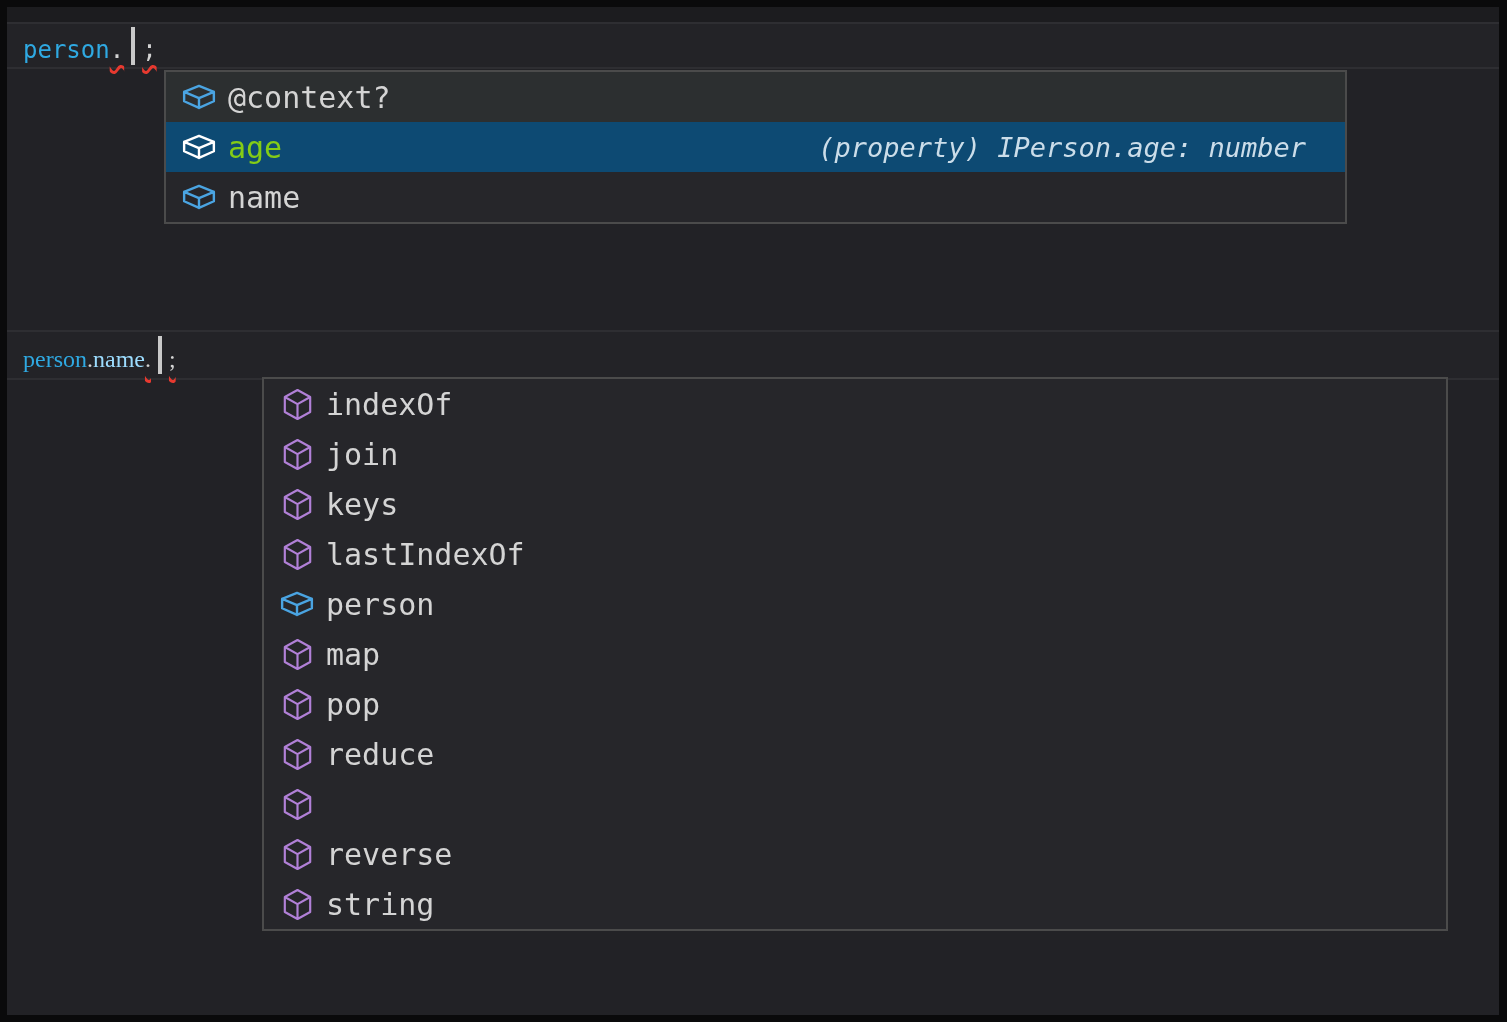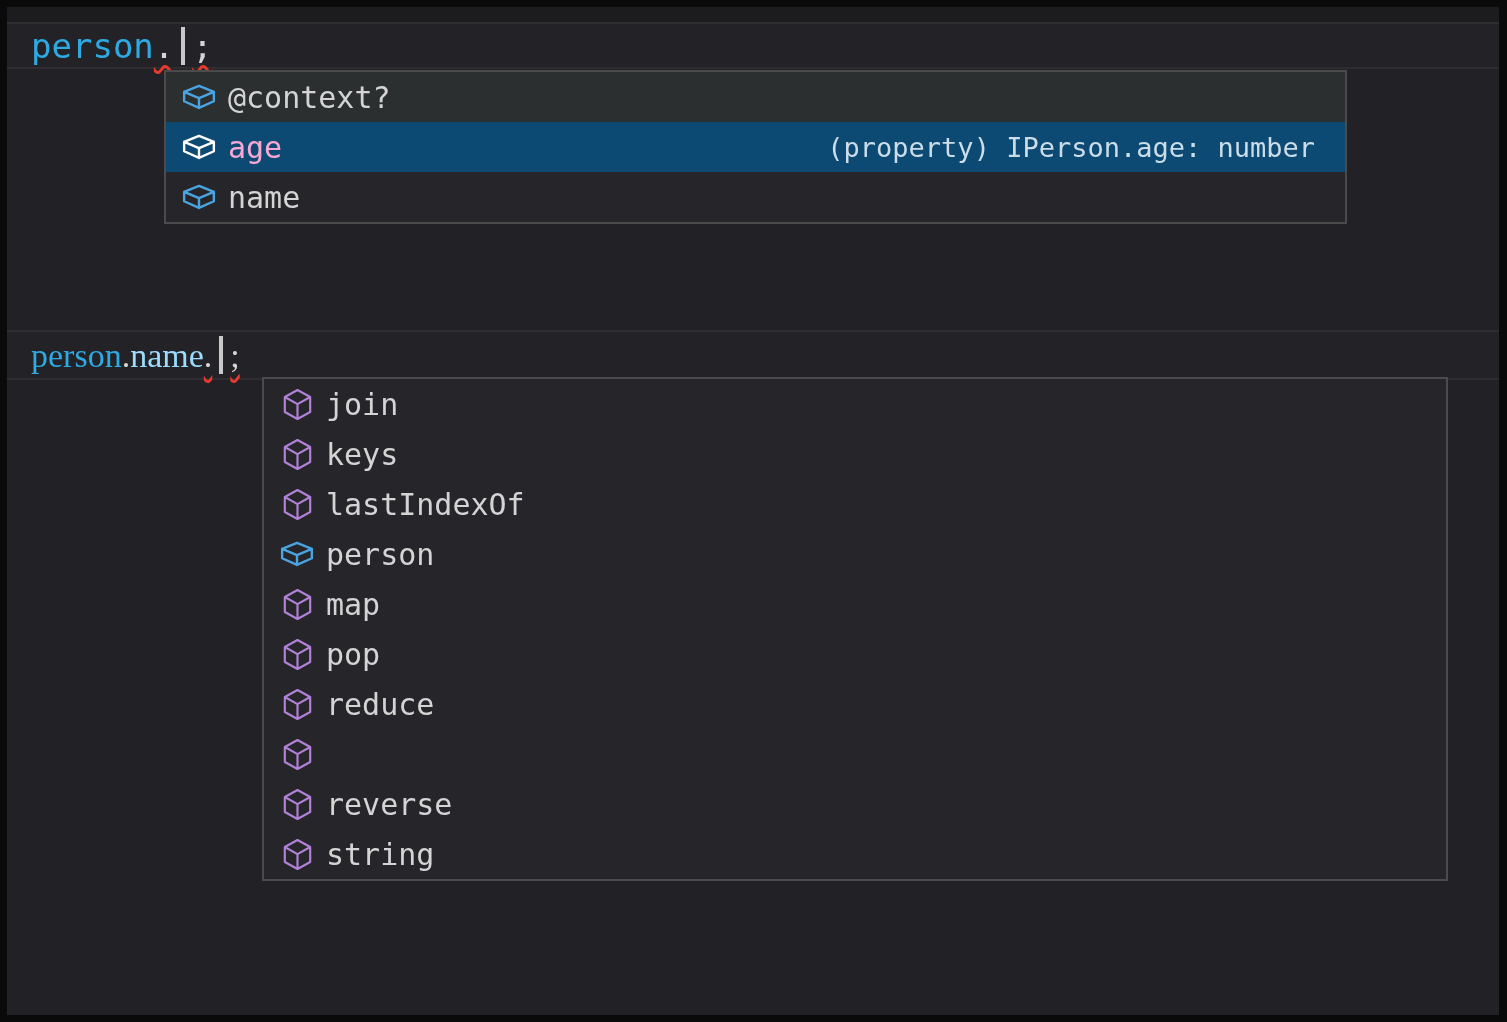--- a/index.html
+++ b/index.html
@@ -22,22 +22,22 @@
   
   .line-highlight {
     position:absolute; left:0; width:100%;
     border-top:2px solid #2e2e32;
     border-bottom:2px solid #2e2e32;
     background:#232327;
   }
   #line1 { top:15px;  height:47px; }
   #line2 { top:323px; height:50px;font-family:Liberation Serif, serif; }
   .code {
-    position:absolute; left:24px; top:50%; transform:translateY(-50%);
-    font-size:34px; white-space:pre; line-height:1;
+    position:absolute; left:16px; top:50%; transform:translateY(-50%);
+    font-size:24px; white-space:pre; line-height:1;
   }
   .tok-variable { color:#2FA9E2; }
   .tok-property { color:#9CDCFE; }
   .tok-punct    { color:#D4D4D4; }
   .tok-error {
     text-decoration-line:underline;
     text-decoration-style:wavy;
     text-decoration-color:#E8392F;
     text-decoration-thickness:3px;
     text-underline-offset:7px;
@@ -50,34 +50,34 @@
   
   .suggest {
     position:absolute;
     background:#26262a;
     border:2px solid #4b4b4b;
   }
   #suggest1 { left:157px; top:63px;  width:1183px; }
   #suggest2 { left:255px; top:370px; width:1186px; }
   .srow {
     display:flex; align-items:center; height:50px;
-    padding:0 30px 0 10px; cursor:pointer;
+    padding:0 39px 0 10px; cursor:pointer;
   }
   .srow .icon-cell {
     flex:0 0 46px; display:flex; justify-content:center; align-items:center;
   }
   .srow .label {
     font-size:30px; color:#d4d4d4; margin-left:6px; white-space:pre;
   }
   .srow .detail {
-    margin-left:auto; font-size:27px; color:#cbdde9; white-space:pre;
+    margin-left:auto; font-size:27px; color:#cbdde9; white-space:pre;font-style:italic;
   }
   .srow.hover    { background:#2c2f30; }
   .srow.selected { background:#0d4a73; }
-  .srow.selected .label { color:#f9a8d4; }
+  .srow.selected .label { color:#84cc16; }
   svg.sym { display:block; }
   .sym path { fill:none; stroke-linejoin:round; stroke-linecap:round; }
   .sym.field  path { stroke:#4aa4e2; }
   .sym.method path { stroke:#b180d7; }
   .srow.selected .sym path { stroke:#ffffff; }
 </style>
 </head>
 <body>
 
 <div class="stage">
@@ -119,20 +119,28 @@
     <div class="code" id="code2"><span class="tok-variable">person</span><span class="tok-punct">.</span><span class="tok-property">name</span><span class="tok-punct tok-error">.</span><span class="cursor"></span><span class="tok-punct tok-error">;</span></div>
   </div>
 
   <div class="suggest" id="suggest2">
       <div class="srow">
         <span class="icon-cell">
           <svg class="sym method" width="29" height="33" viewBox="0 0 16 18">
             <path stroke-width="1.2" d="M8 1 L15 4.9 L15 13.1 L8 17 L1 13.1 L1 4.9 Z M1 4.9 L8 8.8 L15 4.9 M8 8.8 L8 17"></path>
           </svg>
         </span>
+        <span class="label">indexOf</span>
+      </div>
+      <div class="srow">
+        <span class="icon-cell">
+          <svg class="sym method" width="29" height="33" viewBox="0 0 16 18">
+            <path stroke-width="1.2" d="M8 1 L15 4.9 L15 13.1 L8 17 L1 13.1 L1 4.9 Z M1 4.9 L8 8.8 L15 4.9 M8 8.8 L8 17"></path>
+          </svg>
+        </span>
         <span class="label">join</span>
       </div>
       <div class="srow">
         <span class="icon-cell">
           <svg class="sym method" width="29" height="33" viewBox="0 0 16 18">
             <path stroke-width="1.2" d="M8 1 L15 4.9 L15 13.1 L8 17 L1 13.1 L1 4.9 Z M1 4.9 L8 8.8 L15 4.9 M8 8.8 L8 17"></path>
           </svg>
         </span>
         <span class="label">keys</span>
       </div>

